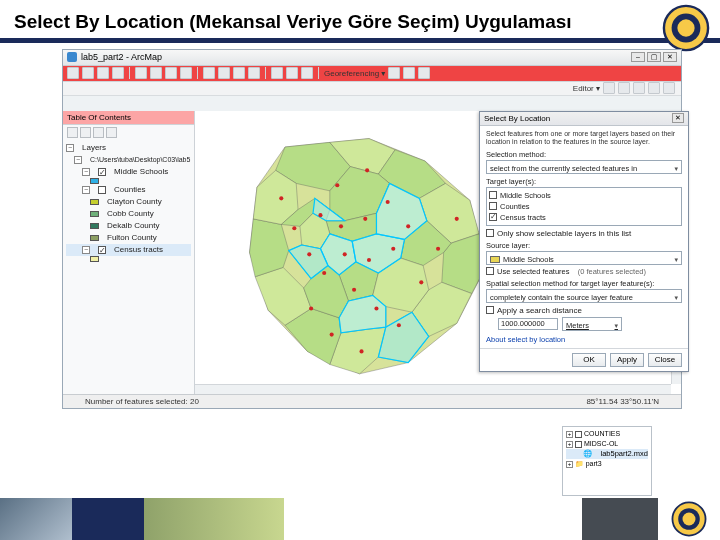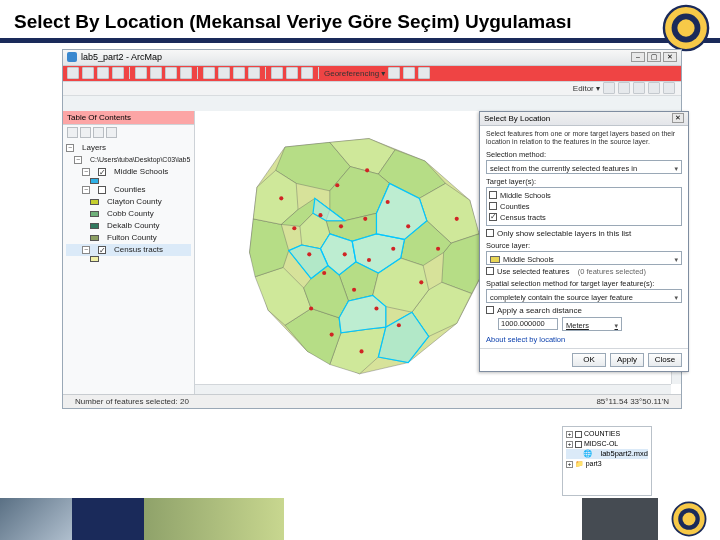--- a/index.html
+++ b/index.html
@@ -50,21 +50,21 @@
   .cb.checked:after { content:"✓"; position:absolute; top:-2px; left:0; font-size:8px; color:#333;}
   .swatch { width:9px; height:6px; border:1px solid #555; display:inline-block; }
   .row-sel { background:#dbeaf8; }
 
   .map-canvas { flex:1; background:#fff; position:relative; overflow:hidden;}
   .map-green { position:absolute; top:22px; left:34px; width:280px; height:252px; }
   .map-green svg { width:100%; height:100%; }
   .scroll-v { position:absolute; top:0; right:0; width:10px; bottom:10px; background:#eef1f3; border-left:1px solid #d2d6da;}
   .scroll-h { position:absolute; left:0; right:10px; height:10px; bottom:0; background:#eef1f3; border-top:1px solid #d2d6da;}
 
-  .statusbar { position:absolute; left:0; right:0; bottom:0; height:14px; background:#efefef; border-top:1px solid #c8ccd0; font-size:8px; display:flex; align-items:center; padding:0 12px; color:#333;}
+  .statusbar { position:absolute; left:0; right:0; bottom:0; height:14px; background:#efefef; border-top:1px solid #c8ccd0; font-size:8px; display:flex; align-items:center; padding:0 22px; color:#333;}
   .status-right { margin-left:auto; display:flex; gap:6px; }
 
   
   .dlg { position:absolute; top:0; right:-8px; width:210px; background:#fff; border:1px solid #7f8da0; box-shadow: -1px 1px 3px rgba(0,0,0,.25); font-size:8px;}
   .dlg-title { height:14px; background:linear-gradient(#f0f0f0,#e4e6ea); border-bottom:1px solid #bfc5cc; padding:1px 4px; display:flex; align-items:center;}
   .dlg-title .close { margin-left:auto; width:12px; height:10px; border:1px solid #999; background:#e8e8e8; text-align:center; line-height:8px; font-size:7px;}
   .dlg-body { padding:4px 6px; color:#222;}
   .desc { font-size:7px; color:#333; margin-bottom:4px; line-height:1.15;}
   .lbl { font-size:7.5px; margin:3px 0 1px; }
   .sel { width:100%; height:14px; border:1px solid #9aa8b6; background:#fff; padding:0 3px; font-size:7.5px; display:flex; align-items:flex-end; justify-content:space-between;}

